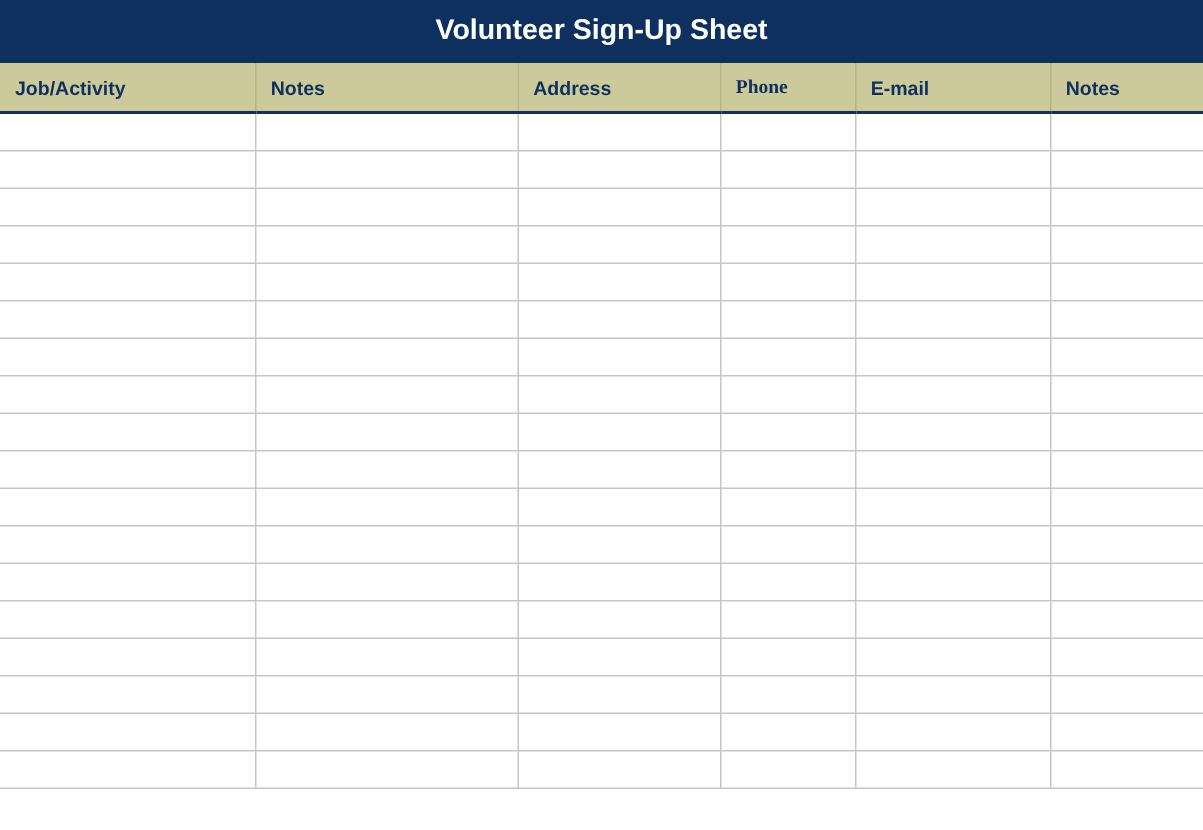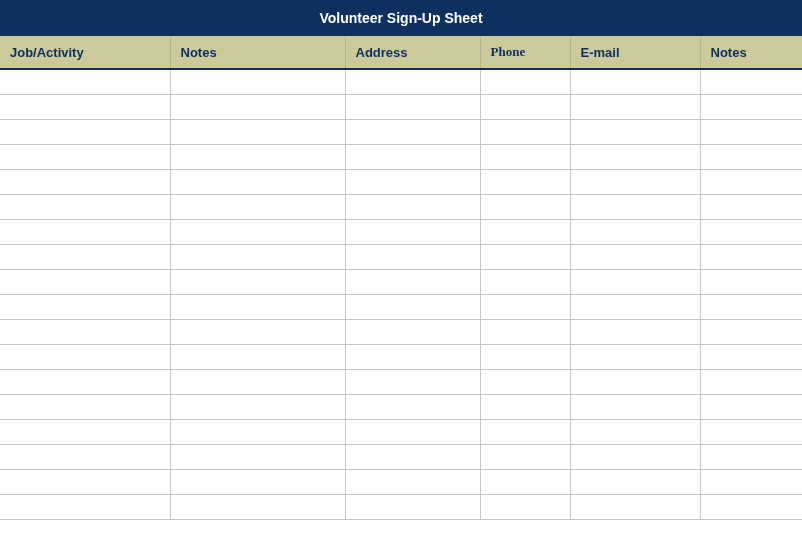--- a/index.html
+++ b/index.html
@@ -10,21 +10,21 @@
     body {
       font-family: Arial, Helvetica, sans-serif;
       background: #ffffff;
       width: 802px;
     }
     .title-bar {
       background: #0d305e;
       color: #ffffff;
       text-align: center;
       padding: 10px 0;
-      font-size: 14px;
+      font-size: 19px;
       font-weight: bold;
     }
     .table {
       width: 100%;
       border-collapse: collapse;
     }
     .header-row th {
       background: #ccc99a;
       color: #0d305e;
       font-weight: bold;

